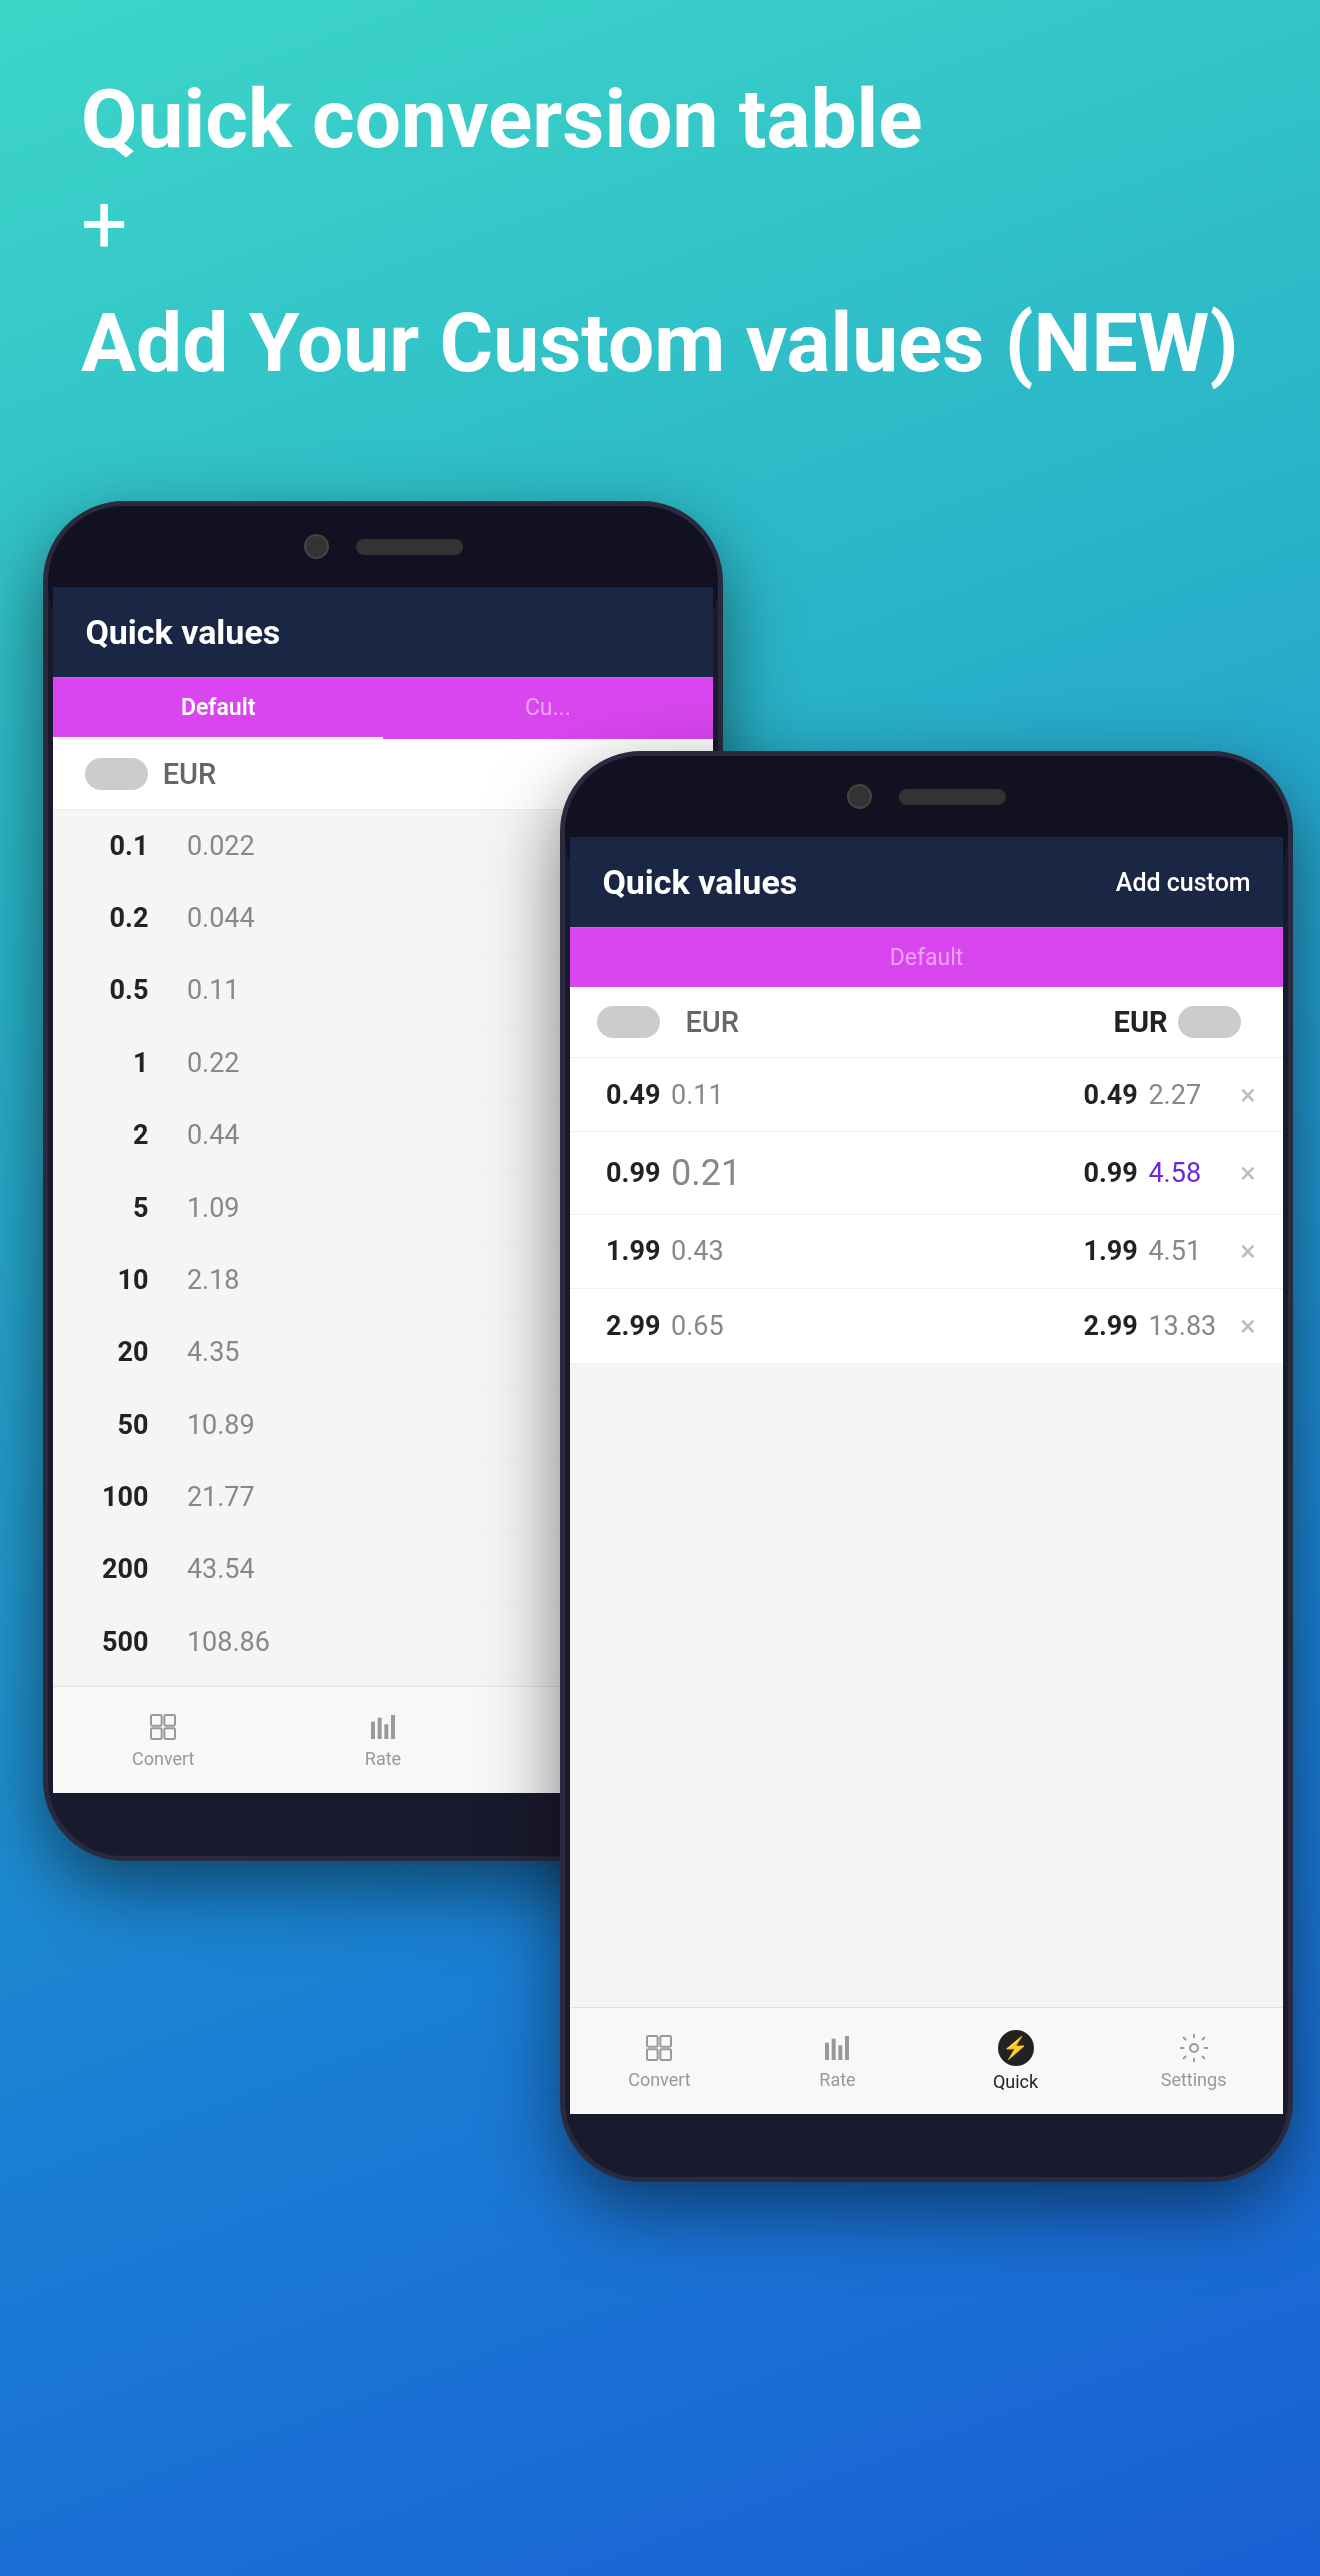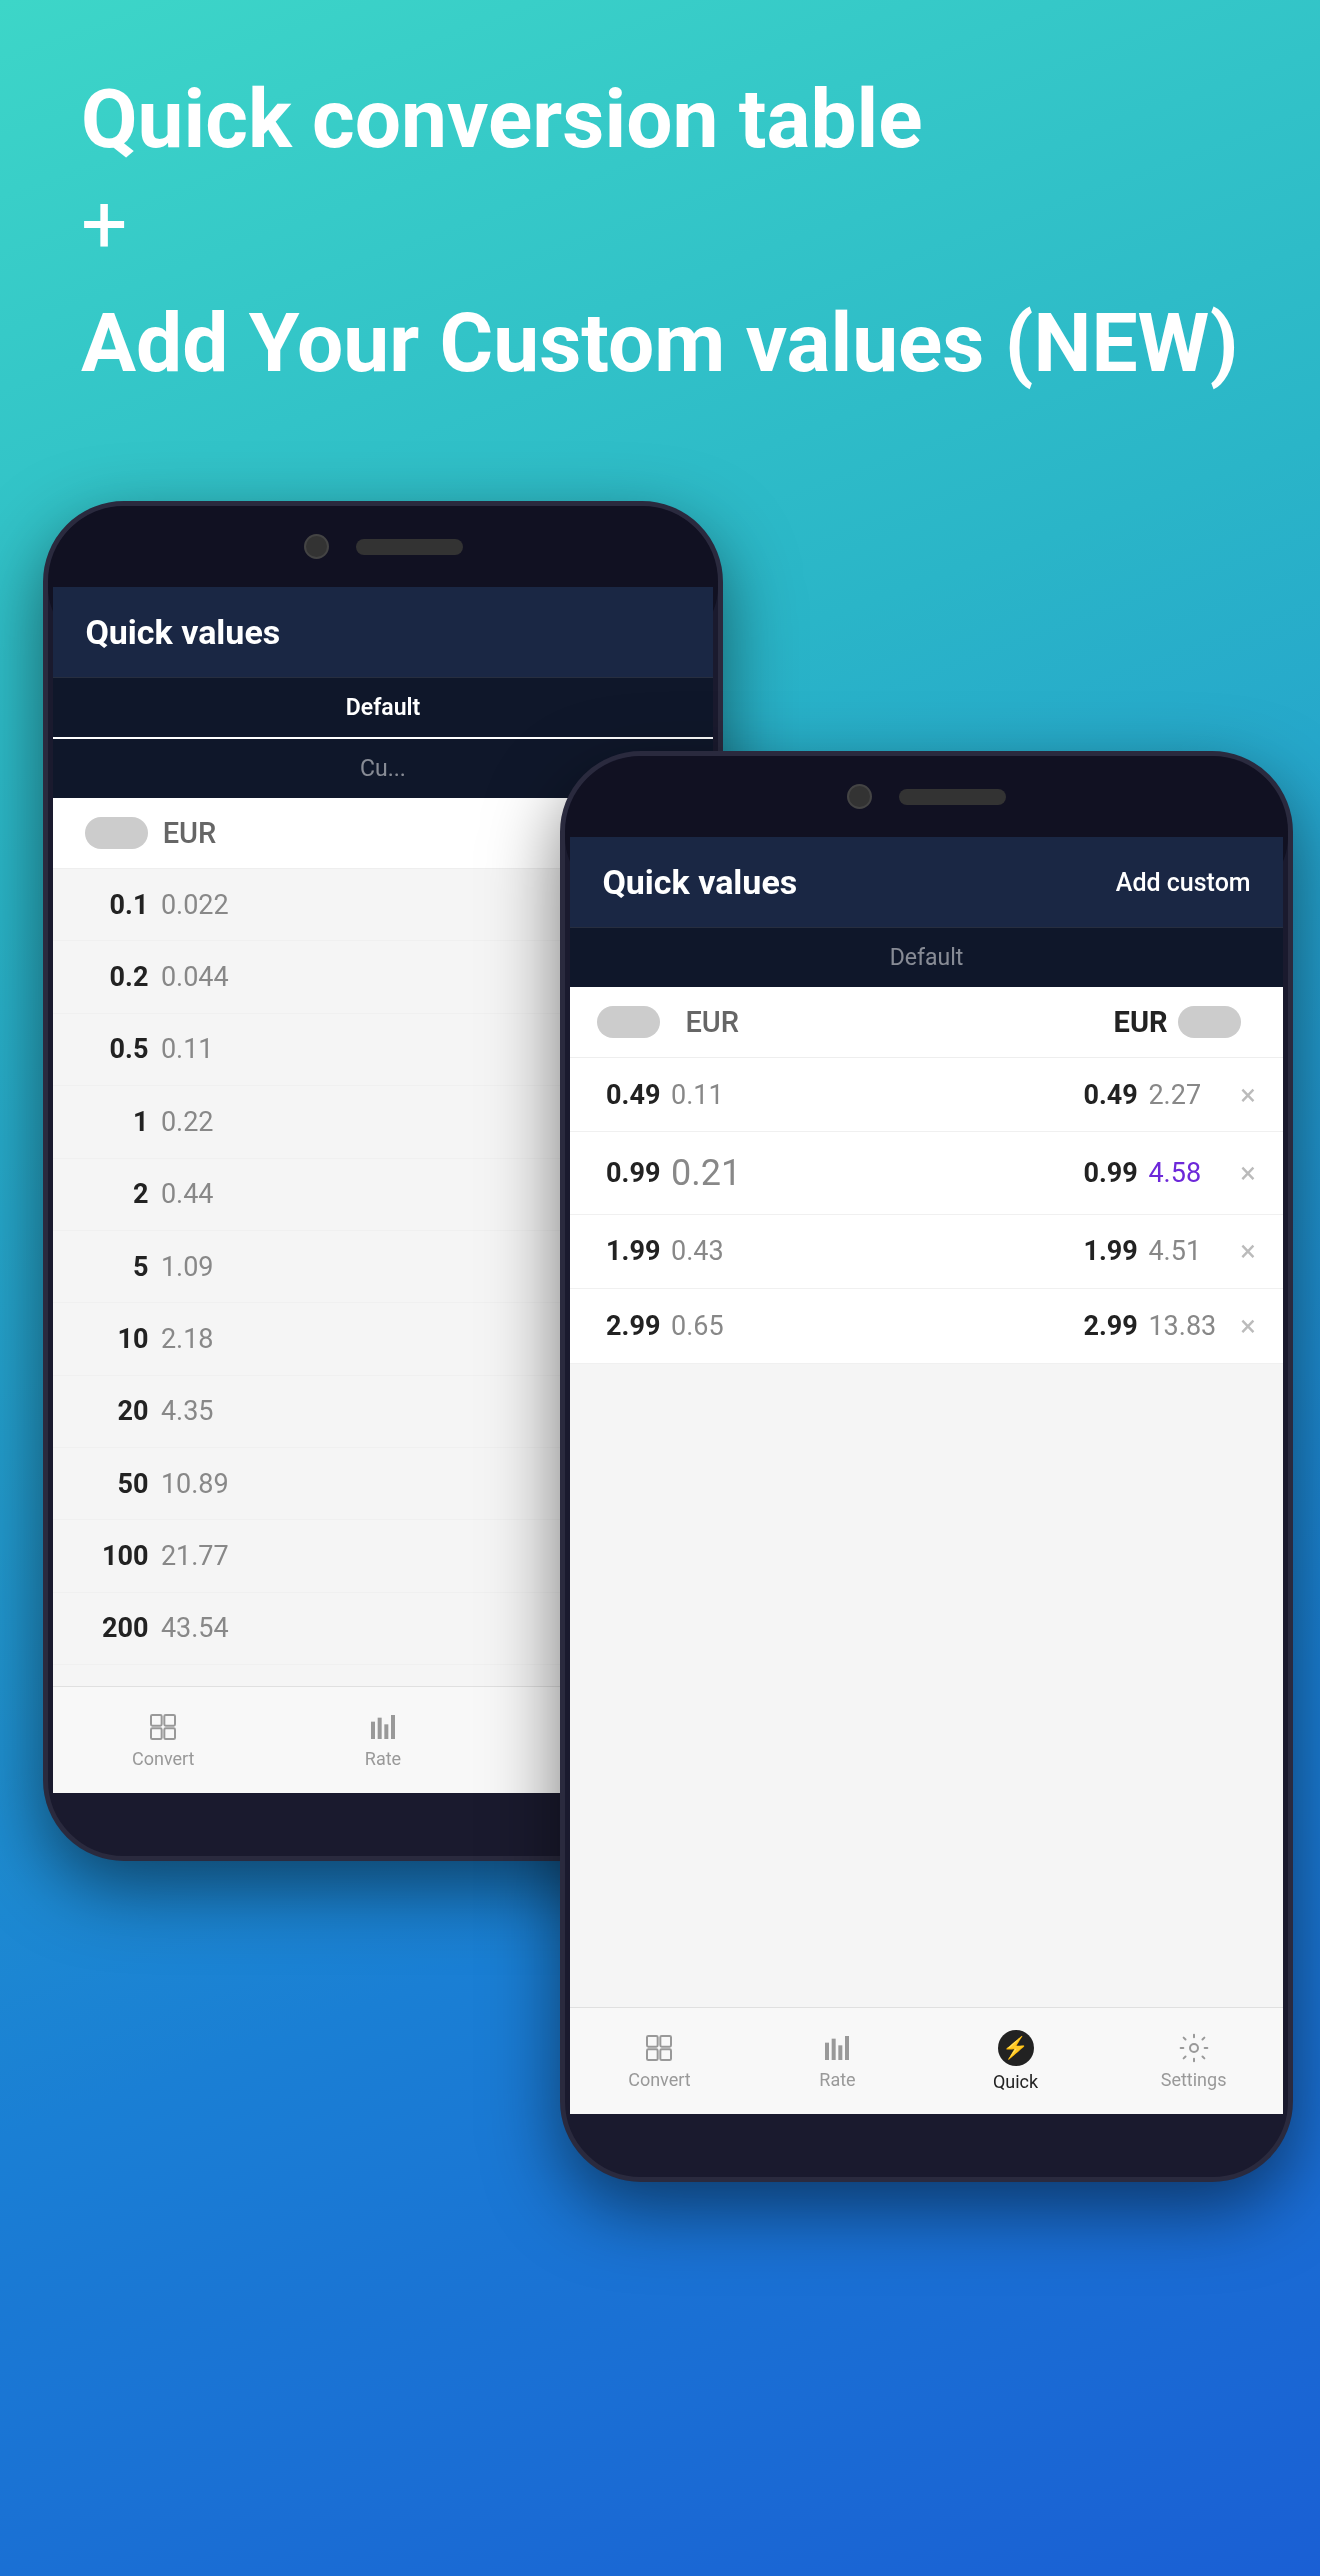--- a/index.html
+++ b/index.html
@@ -114,24 +114,23 @@
       align-items: center;
       justify-content: space-between;
     }
     .app-header-add {
       font-size: 25px;
       font-weight: 500;
     }
 
     
     .app-tabs {
-      background: #0f172a;
+      background: #d946ef;
       display: flex;
       border-top: 0.9px solid rgba(255,255,255,0.1);
-      flex-direction: column;
     }
     .app-tab {
       flex: 1;
       text-align: center;
       padding: 16px 9px;
       color: rgba(255,255,255,0.5);
       font-size: 23px;
       cursor: pointer;
     }
     .app-tab.active {
@@ -162,20 +161,21 @@
     .conv-currency-bold {
       font-size: 29px;
       font-weight: 700;
       color: #222;
     }
     .conv-row {
       display: flex;
       align-items: center;
       padding: 19.7px 32px;
       border-bottom: 0.9px solid #f0f0f0;
+      gap: 26px;
     }
     .conv-val1 {
       font-size: 27px;
       font-weight: 700;
       color: #222;
       width: 63px;
       text-align: right;
     }
     .conv-val2 {
       font-size: 27px;

